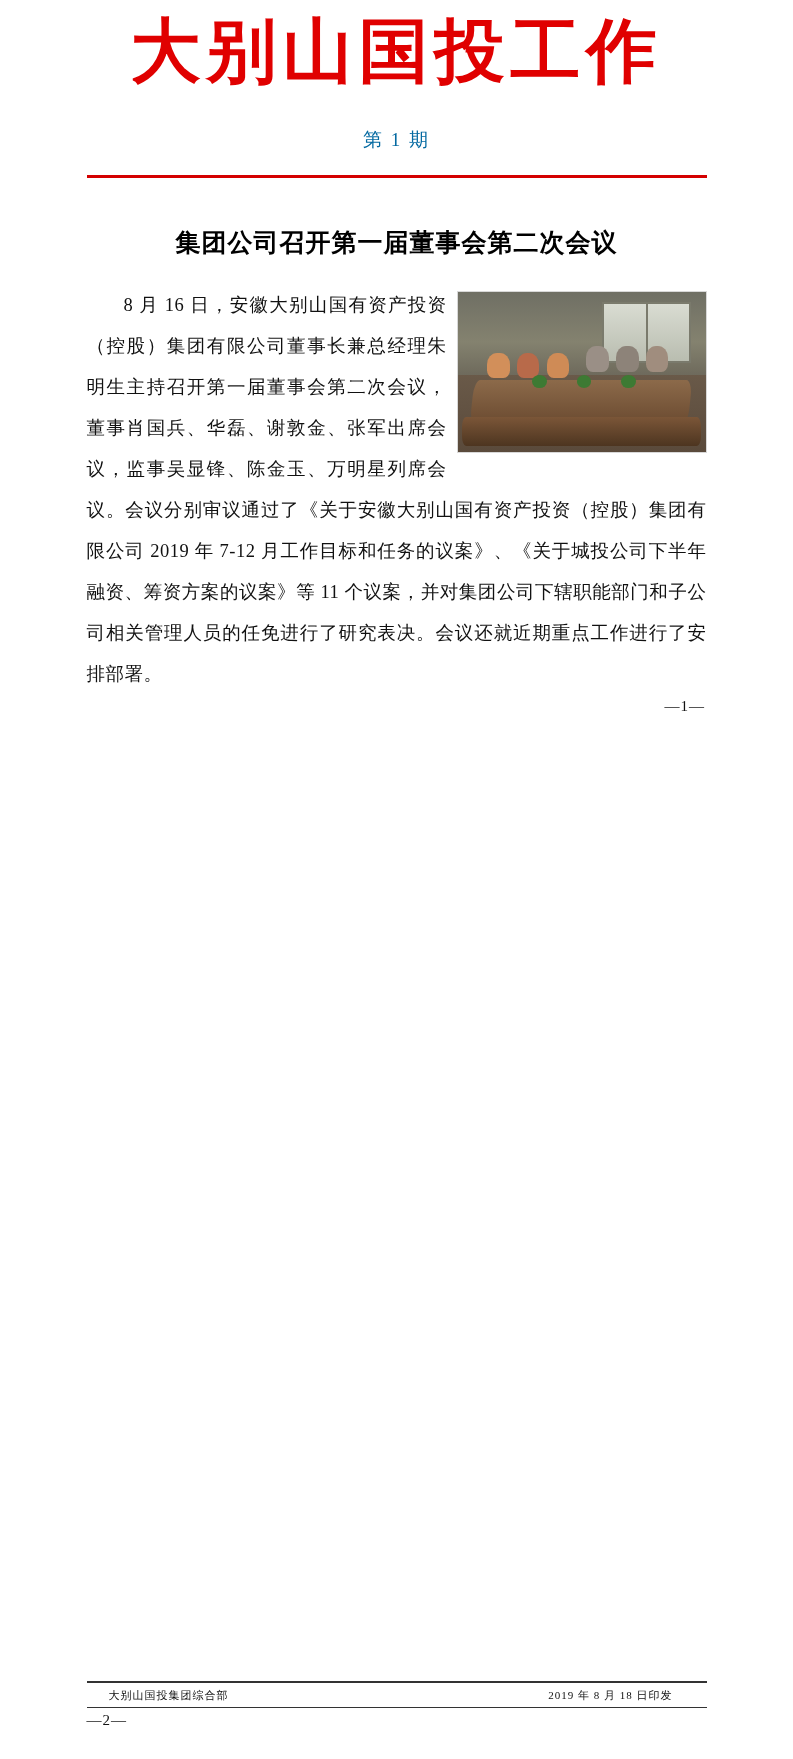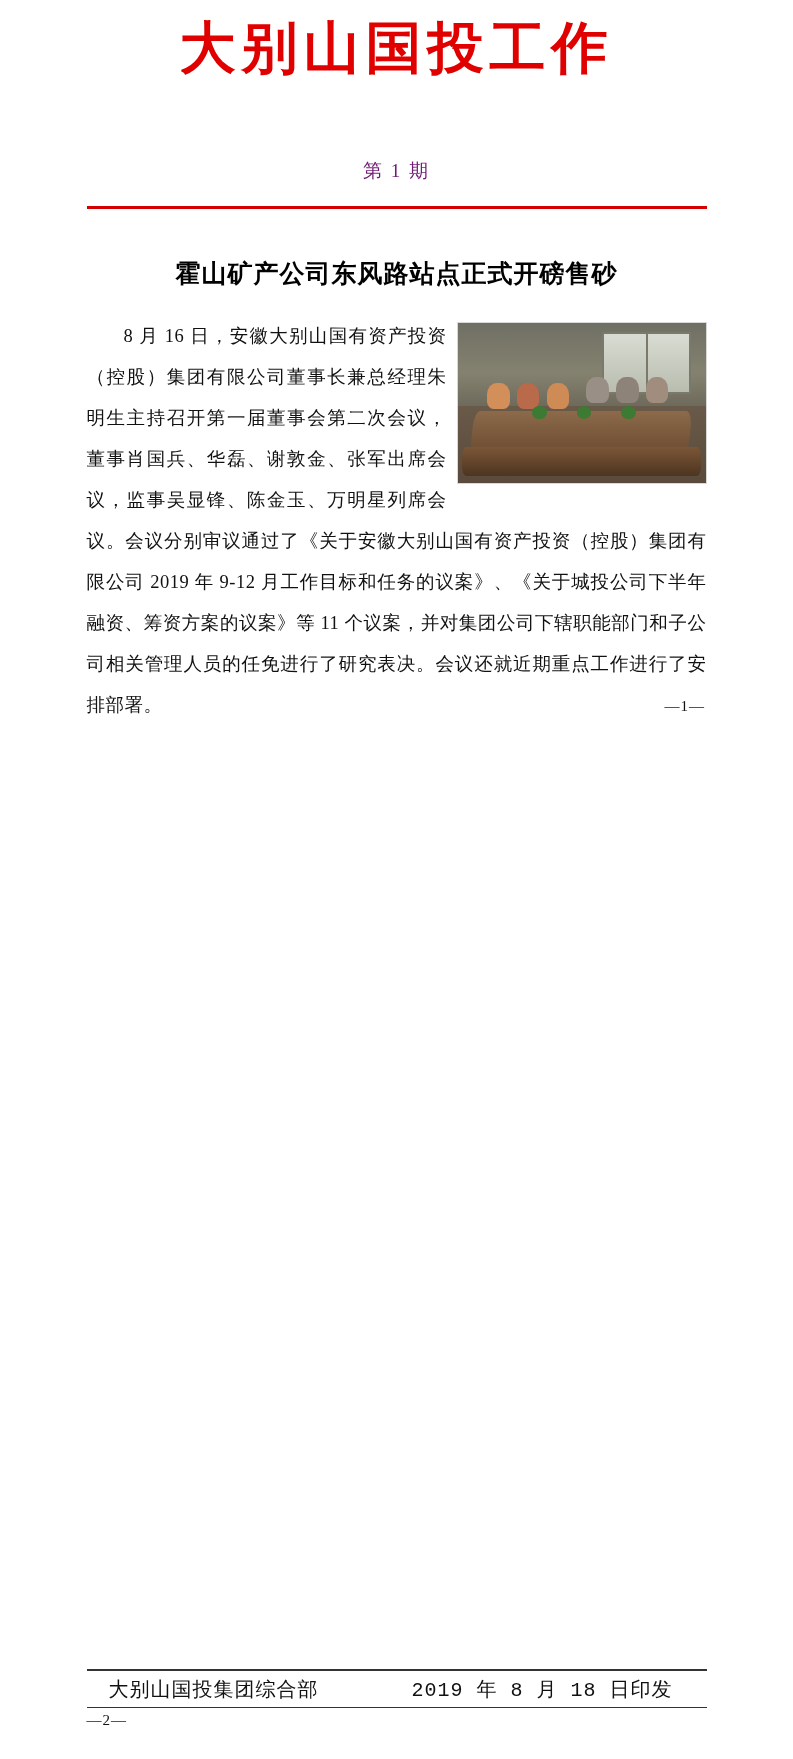--- a/index.html
+++ b/index.html
@@ -20,33 +20,33 @@
     box-sizing: border-box;
     padding: 0;
     position: relative;
   }
   .masthead {
     text-align: center;
     padding-top: 18px;
   }
   .masthead-title {
     color: #e00000;
-    font-family: Liberation Serif, serif;
+    font-family: Liberation Mono, monospace;
     font-weight: bold;
-    font-size: 56px;
+    font-size: 70px;
     letter-spacing: 6px;
     line-height: 1.1;
     margin: 0;
   }
   .issue-line {
     text-align: center;
     font-size: 19px;
     letter-spacing: 2px;
-    margin-top: 78px;
-    color: #701a75;
+    margin-top: 32px;
+    color: #0369a1;
   }
   .red-rule {
     margin: 22px auto 0 auto;
     width: 620px;
     height: 3px;
     background: #d40000;
   }
   .article {
     width: 620px;
     margin: 0 auto;
@@ -176,63 +176,63 @@
     width: 620px;
     margin: 0 auto;
     border-top: 1px solid #333;
   }
   .footer-row {
     width: 620px;
     margin: 0 auto;
     display: flex;
     justify-content: space-between;
     align-items: flex-start;
-    font-size: 20px;
+    font-size: 11px;
     padding: 5px 0 4px 0;
     letter-spacing: 1px;
   }
   .footer-left { padding-left: 22px; }
-  .footer-right { padding-right: 34px; font-family: Liberation Mono, monospace; }
+  .footer-right { padding-right: 34px; }
   .page-num-2 {
     width: 620px;
     margin: 4px auto 0 auto;
     font-size: 15px;
     letter-spacing: 1px;
   }
 </style>
 </head>
 <body>
 
 <div class="page">
 
   <div class="masthead">
     <h1 class="masthead-title">大别山国投工作</h1>
     <div class="issue-line">第 1 期</div>
     <div class="red-rule"></div>
   </div>
 
   <div class="article">
-    <div class="article-title">霍山矿产公司东风路站点正式开磅售砂</div>
+    <div class="article-title">集团公司召开第一届董事会第二次会议</div>
     <div class="article-body clearfix">
       <div class="photo photo-meeting">
         <div class="wall"></div>
         <div class="window"></div>
         <div class="table"></div>
         <div class="table2"></div>
         <div class="person p1"></div>
         <div class="person p2"></div>
         <div class="person p3"></div>
         <div class="person p4"></div>
         <div class="person p5"></div>
         <div class="person p6"></div>
         <div class="flower f1"></div>
         <div class="flower f2"></div>
         <div class="flower f3"></div>
       </div>
-      <p>8 月 16 日，安徽大别山国有资产投资（控股）集团有限公司董事长兼总经理朱明生主持召开第一届董事会第二次会议，董事肖国兵、华磊、谢敦金、张军出席会议，监事吴显锋、陈金玉、万明星列席会议。会议分别审议通过了《关于安徽大别山国有资产投资（控股）集团有限公司 2019 年 9-12 月工作目标和任务的议案》、《关于城投公司下半年融资、筹资方案的议案》等 11 个议案，并对集团公司下辖职能部门和子公司相关管理人员的任免进行了研究表决。会议还就近期重点工作进行了安排部署。</p>
+      <p>8 月 16 日，安徽大别山国有资产投资（控股）集团有限公司董事长兼总经理朱明生主持召开第一届董事会第二次会议，董事肖国兵、华磊、谢敦金、张军出席会议，监事吴显锋、陈金玉、万明星列席会议。会议分别审议通过了《关于安徽大别山国有资产投资（控股）集团有限公司 2019 年 7-12 月工作目标和任务的议案》、《关于城投公司下半年融资、筹资方案的议案》等 11 个议案，并对集团公司下辖职能部门和子公司相关管理人员的任免进行了研究表决。会议还就近期重点工作进行了安排部署。</p>
     </div>
   </div>
 
   <div class="page-num-1">—1—</div>
 
   <div class="article">
   </div>
 
   <div class="footer">
     <div class="footer-rule-top"></div>

